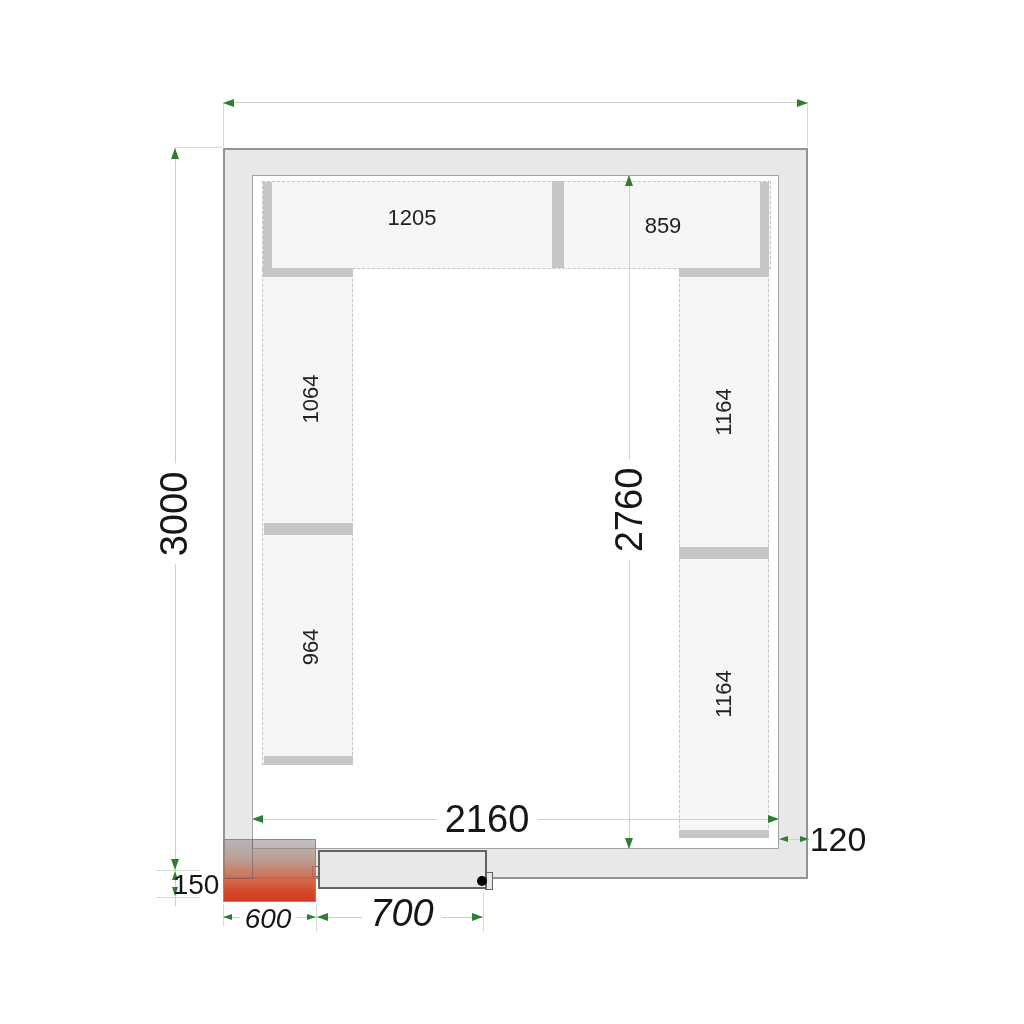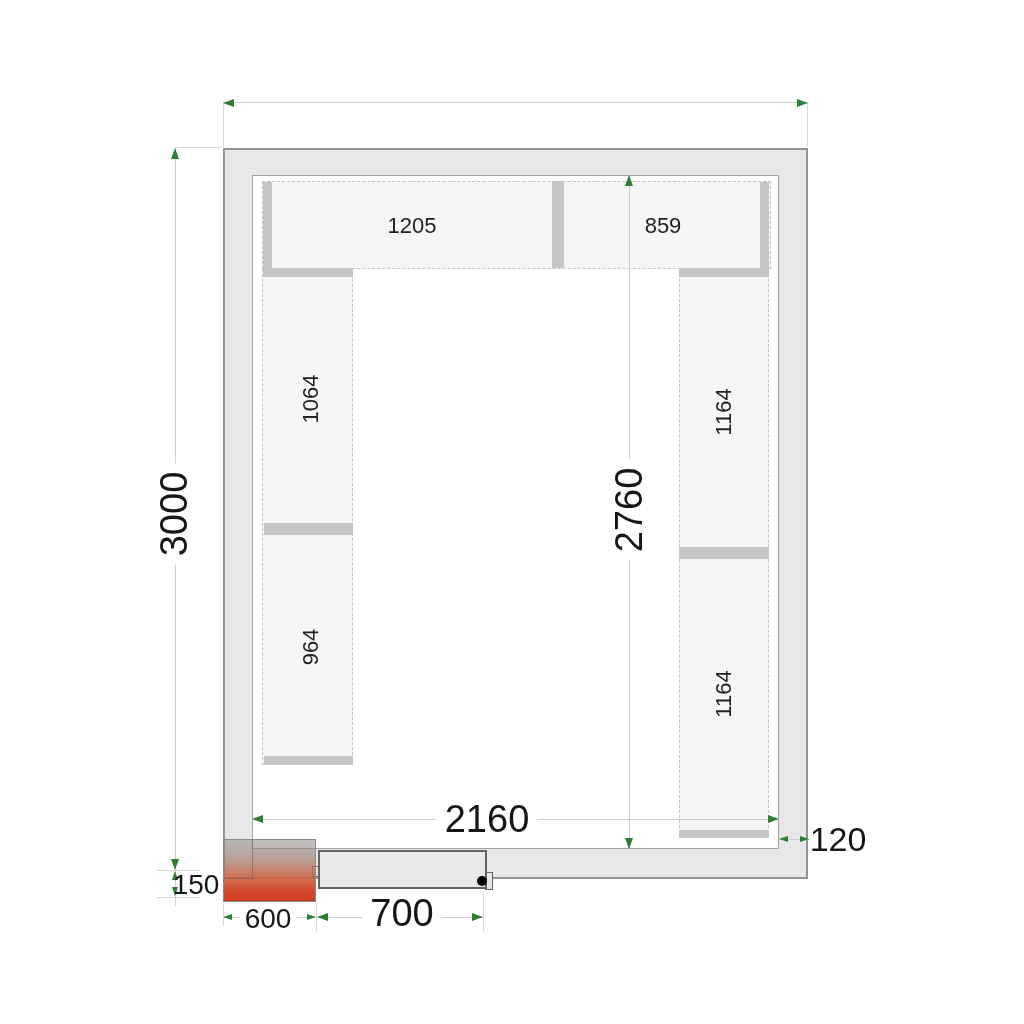--- a/index.html
+++ b/index.html
@@ -77,21 +77,21 @@
   <div class="abs bar" style="left:263px; top:182px; width:9px; height:95px;"></div>
   <div class="abs bar" style="left:263px; top:268px; width:90px; height:9px;"></div>
   <div class="abs bar" style="left:760px; top:182px; width:9px; height:95px;"></div>
   <div class="abs bar" style="left:679px; top:268px; width:90px; height:9px;"></div>
   <div class="abs bar" style="left:552px; top:181px; width:12px; height:87px;"></div>
   <div class="abs bar" style="left:264px; top:523px; width:89px; height:12px;"></div>
   <div class="abs bar" style="left:264px; top:756px; width:89px; height:9px;"></div>
   <div class="abs bar" style="left:679px; top:547px; width:90px; height:12px;"></div>
   <div class="abs bar" style="left:679px; top:830px; width:90px; height:8px;"></div>
 
-  <span class="slab" style="left:412px; top:226px;">1205</span>
+  <span class="slab" style="left:412px; top:218px;">1205</span>
   <span class="slab" style="left:663px; top:226px;">859</span>
   <span class="slab rot" style="left:311px; top:399px;">1064</span>
   <span class="slab rot" style="left:311px; top:647px;">964</span>
   <span class="slab rot" style="left:724px; top:412px;">1164</span>
   <span class="slab rot" style="left:724px; top:694px;">1164</span>
 
   <div class="abs eline" style="left:223px; top:103px; width:1px; height:44px;"></div>
   <div class="abs eline" style="left:807px; top:103px; width:1px; height:44px;"></div>
   <div class="abs dline" style="left:223px; top:102px; width:585px; height:1px;"></div>
   <div class="abs arr l" style="left:223px; top:99px;"></div>
@@ -125,26 +125,26 @@
   <div class="abs arr sm r" style="left:800px; top:836px;"></div>
   <span class="dlab md" style="left:838px; top:840px; background:transparent;">120</span>
 
   <div class="abs eline" style="left:223px; top:904px; width:1px; height:22px;"></div>
   <div class="abs eline" style="left:316px; top:903px; width:1px; height:29px;"></div>
   <div class="abs eline" style="left:483px; top:892px; width:1px; height:40px;"></div>
 
   <div class="abs dline" style="left:223px; top:917px; width:93px; height:1px;"></div>
   <div class="abs arr sm l" style="left:223px; top:914px;"></div>
   <div class="abs arr sm r" style="left:307px; top:914px;"></div>
-  <span class="dlab sm" style="left:268px; top:919px;">600</span>
+  <span class="dlab sm" style="left:268px; top:919px;font-style:italic;">600</span>
 
   <div class="abs dline" style="left:317px; top:917px; width:166px; height:1px;"></div>
   <div class="abs arr l" style="left:317px; top:913px;"></div>
   <div class="abs arr r" style="left:472px; top:913px;"></div>
-  <span class="dlab" style="left:402px; top:914px;">700</span>
+  <span class="dlab" style="left:402px; top:914px;font-style:italic;">700</span>
 
   <div class="abs notch" style="left:312px; top:866px; width:8px; height:11px;"></div>
   <div class="abs notch" style="left:485px; top:872px; width:8px; height:18px;"></div>
   <div class="abs door" style="left:318px; top:850px; width:169px; height:39px;"></div>
   <div class="abs dot" style="left:477px; top:876px; width:10px; height:10px;"></div>
 
   <div class="abs monoblock" style="left:223px; top:839px; width:93px; height:63px;"></div>
   <div class="abs oline" style="left:252px; top:839px; width:1px; height:40px;"></div>
   <div class="abs oline" style="left:224px; top:878px; width:29px; height:1px;"></div>
 

